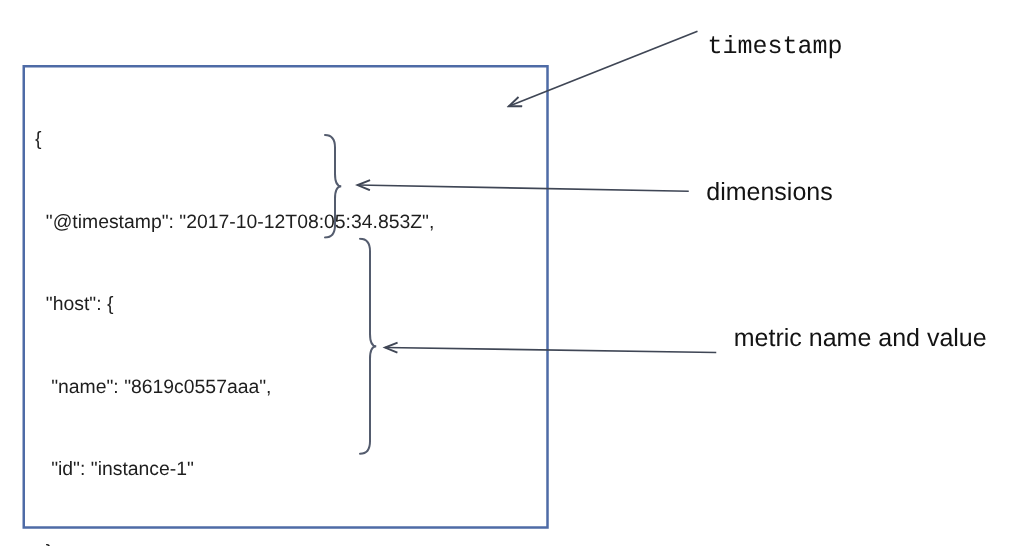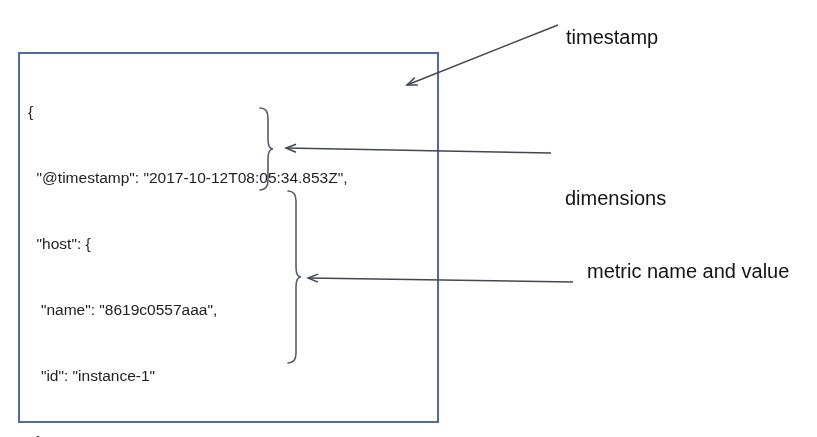--- a/index.html
+++ b/index.html
@@ -35,22 +35,22 @@
     white-space: pre;
   }
   .code-line { height: 22px; }
   .annotation-label {
     position: absolute;
     font-size: 20px;
     line-height: 23px;
     color: #131313;
     white-space: nowrap;
   }
-  #lab-timestamp { left: 566px; top: 26px; }
-  #lab-dimensions { left: 565px; top: 143px; margin-top: 44px; }
+  #lab-timestamp { left: 566px; top: 26px; font-family: Liberation Mono, monospace; }
+  #lab-dimensions { left: 565px; top: 143px; }
   #lab-metric { left: 587px; top: 260px; }
   .overlay {
     position: absolute;
     left: 0;
     top: 0;
   }
   .brace-svg {
     position: absolute;
   }
   #brace-host { left: 256px; top: 107px; }

